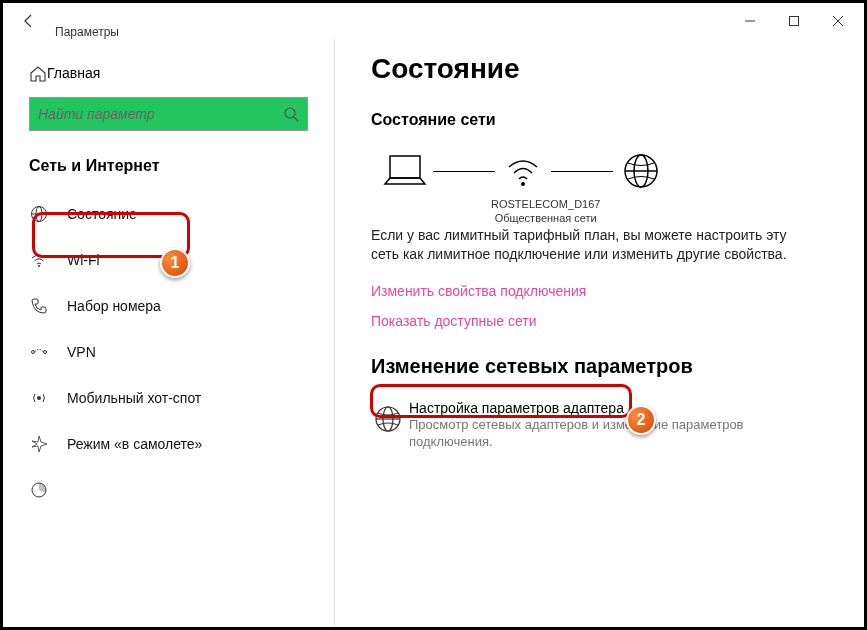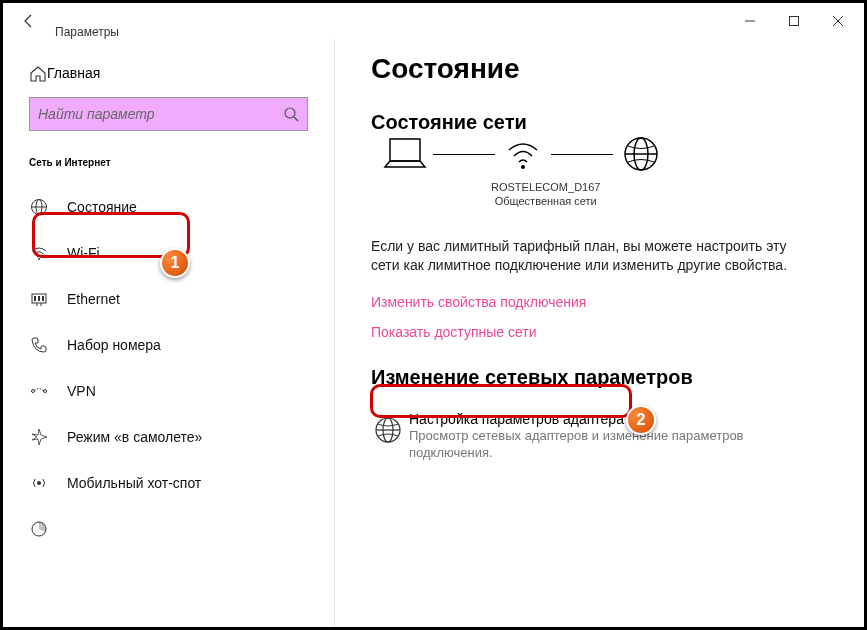--- a/index.html
+++ b/index.html
@@ -9,48 +9,48 @@
     .titlebar { height: 36px; display: flex; align-items: flex-end; padding: 0 4px; }
     .back-btn { width: 44px; height: 36px; display: flex; align-items: center; justify-content: center; cursor: default; color: #333; }
     .title-text { font-size: 12px; color: #333; margin-left: 4px; flex: 1; }
     .win-controls { display: flex; }
     .win-btn { width: 44px; height: 36px; display: flex; align-items: center; justify-content: center; color: #333; font-size: 10px; }
 
     .body { display: flex; flex: 1; }
     .sidebar { width: 332px; border-right: 1px solid #e5e5e5; padding: 20px 0 0 0; display: flex; flex-direction: column; }
     .sidebar-inner { padding: 0 18px; }
     .home-row { display: flex; align-items: flex-start; gap: 0; padding: 6px 8px; margin-bottom: 8px; font-size: 14px; }
-    .search-box { display: flex; align-items: center; border: 1px solid #999; height: 34px; padding: 0 8px; margin: 6px 8px 18px 8px; background: #f0abfc; position: relative; }
+    .search-box { display: flex; align-items: center; border: 1px solid #999; height: 34px; padding: 0 8px; margin: 6px 8px 18px 8px; background: #22c55e; position: relative; }
     .search-box input { flex: 1; border: none; outline: none; font-size: 14px; background: transparent; color: #333; }
     .search-box input::placeholder { color: #666; font-style: italic; }
     .search-icon { color: #666; }
 
-    .section-title { font-size: 10px; font-weight: 600; padding: 8px 26px 16px 26px; }
+    .section-title { font-size: 16px; font-weight: 600; padding: 8px 26px 16px 26px; }
 
     .nav { display: flex; flex-direction: column; }
     .nav-item { display: flex; align-items: center; gap: 18px; padding: 13px 26px; font-size: 14px; color: #111; cursor: default; position: relative; }
     .nav-item .ico { width: 20px; height: 20px; display: flex; align-items: center; justify-content: center; color: #333; flex-shrink: 0; }
 
     .highlight-red { position: absolute; border: 3px solid #d30000; border-radius: 10px; pointer-events: none; }
     .hl1 { left: 32px; top: 212px; width: 158px; height: 46px; }
     .hl2 { left: 370px; top: 384px; width: 262px; height: 34px; }
 
     .callout { position: absolute; width: 30px; height: 30px; border-radius: 50%; background: radial-gradient(circle at 30% 30%, #ff8a3c, #d14a00); border: 2px solid #fff; color: #fff; font-weight: 700; font-size: 16px; display: flex; align-items: center; justify-content: center; box-shadow: 0 2px 4px rgba(0,0,0,.4); }
     .c1 { left: 160px; top: 248px; }
     .c2 { left: 626px; top: 405px; }
 
     .content { flex: 1; padding: 14px 36px 0 36px; overflow: hidden; }
     .h1 { font-size: 28px; font-weight: 600; margin-bottom: 26px; }
-    .h2 { font-size: 20px; font-weight: 600; }
+    .h2 { font-size: 16px; font-weight: 600; margin-bottom: 22px; }
 
     .diagram { display: flex; align-items: center; gap: 0; padding-left: 6px; margin-bottom: 6px; }
     .dev { width: 56px; display: flex; align-items: center; justify-content: center; }
     .conn { width: 62px; border-top: 1px solid #000; }
     .net-labels { text-align: center; font-size: 11px; color: #333; margin-left: 14px; line-height: 1.3; }
-    .diagram-wrap { display: flex; flex-direction: column; align-items: flex-start; margin-bottom: 28px; }
+    .diagram-wrap { display: flex; flex-direction: column; align-items: flex-start; }
 
     .connected-title { font-size: 16px; font-weight: 600; margin-bottom: 6px; }
     .description { font-size: 14px; color: #222; line-height: 1.4; margin-bottom: 18px; max-width: 420px; }
 
     .link { color: #ec4899; font-size: 14px; margin-bottom: 14px; display: block; cursor: pointer; }
     .links-block { margin-bottom: 26px; }
 
     .h2b { font-size: 20px; font-weight: 600; margin-bottom: 22px; }
 
     .option-row { display: flex; gap: 4px; align-items: flex-start; }
@@ -135,65 +135,52 @@
                 <path d="M4.5 10 Q9 5.5 13.5 10" stroke="#333" stroke-width="1" fill="none"></path>
                 <path d="M7 13 Q9 11 11 13" stroke="#333" stroke-width="1" fill="none"></path>
                 <circle cx="9" cy="15" r="1" fill="#333"></circle>
               </svg>
             </span>
           <span>Wi-Fi</span>
         </div>
         <div class="nav-item">
           <span class="ico">
               <svg width="18" height="18" viewBox="0 0 18 18">
-                <rect x="2" y="4" width="14" height="9" stroke="#333" stroke-width="1" fill="none"></rect>
-                <rect x="4" y="6" width="2" height="5" fill="#333"></rect>
-                <rect x="8" y="6" width="2" height="5" fill="#333"></rect>
-                <rect x="12" y="6" width="2" height="5" fill="#333"></rect>
-                <line x1="7" y1="13" x2="7" y2="16" stroke="#333"></line>
-                <line x1="11" y1="13" x2="11" y2="16" stroke="#333"></line>
-              </svg>
-            </span>
-          <span>Ethernet</span>
-        </div>
-        <div class="nav-item">
-          <span class="ico">
-              <svg width="18" height="18" viewBox="0 0 18 18">
                 <path d="M2 4 Q2 2 4 2 L7 2 Q8 2 8 4 L8 6 Q8 7 7 7 L5 7 Q6 12 11 13 L11 11 Q11 10 12 10 L14 10 Q16 10 16 12 L16 14 Q16 16 14 16 Q4 16 2 4 Z" stroke="#333" stroke-width="1" fill="none"></path>
               </svg>
             </span>
           <span>Набор номера</span>
         </div>
         <div class="nav-item">
           <span class="ico">
               <svg width="18" height="18" viewBox="0 0 18 18">
                 <circle cx="3" cy="9" r="1.5" stroke="#333" fill="none"></circle>
                 <circle cx="15" cy="9" r="1.5" stroke="#333" fill="none"></circle>
                 <path d="M4.5 9 Q9 4 13.5 9" stroke="#333" stroke-width="1" fill="none" stroke-dasharray="1.5,1.5"></path>
               </svg>
             </span>
           <span>VPN</span>
         </div>
         <div class="nav-item">
           <span class="ico">
               <svg width="18" height="18" viewBox="0 0 18 18">
-                <path d="M9 1 L11 7 L17 9 L11 11 L9 17 L8 11 L2 12 L7 9 L2 6 L8 7 Z" stroke="#333" stroke-width="0.8" fill="none"></path>
-              </svg>
-            </span>
-          <span>Режим «в самолете»</span>
-        </div>
-        <div class="nav-item">
-          <span class="ico">
-              <svg width="18" height="18" viewBox="0 0 18 18">
                 <circle cx="9" cy="9" r="2" fill="#333"></circle>
                 <path d="M5 5 Q2 9 5 13" stroke="#333" fill="none"></path>
                 <path d="M13 5 Q16 9 13 13" stroke="#333" fill="none"></path>
               </svg>
             </span>
           <span>Мобильный хот-спот</span>
+        </div>
+        <div class="nav-item">
+          <span class="ico">
+              <svg width="18" height="18" viewBox="0 0 18 18">
+                <path d="M9 1 L11 7 L17 9 L11 11 L9 17 L8 11 L2 12 L7 9 L2 6 L8 7 Z" stroke="#333" stroke-width="0.8" fill="none"></path>
+              </svg>
+            </span>
+          <span>Режим «в самолете»</span>
         </div>
         <div class="nav-item">
           <span class="ico">
               <svg width="18" height="18" viewBox="0 0 18 18">
                 <circle cx="9" cy="9" r="7" stroke="#333" stroke-width="1" fill="none"></circle>
                 <path d="M9 2 A7 7 0 0 1 15 12 L9 9 Z" fill="#333" opacity="0.3"></path>
               </svg>
             </span>
         </div>
       </div>
@@ -230,21 +217,21 @@
                 <path d="M7 28 Q20 23 33 28" stroke="#000" stroke-width="1" fill="none"></path>
               </svg>
           </span>
         </div>
         <div class="net-labels" style="margin-left: 120px;">
           <div>ROSTELECOM_D167</div>
           <div>Общественная сети</div>
         </div>
       </div>
 
-      <div class="description">Если у вас лимитный тарифный план, вы можете настроить эту сети как лимитное подключение или изменить другие свойства.</div>
+      <div class="description">Если у вас лимитный тарифный план, вы можете настроить эту сеть как лимитное подключение или изменить другие свойства.</div>
 
       <div class="links-block">
         <span class="link">Изменить свойства подключения</span>
         <span class="link">Показать доступные сети</span>
       </div>
 
       <div class="h2b">Изменение сетевых параметров</div>
 
       <div class="option-row">
         <span class="big-ico">

